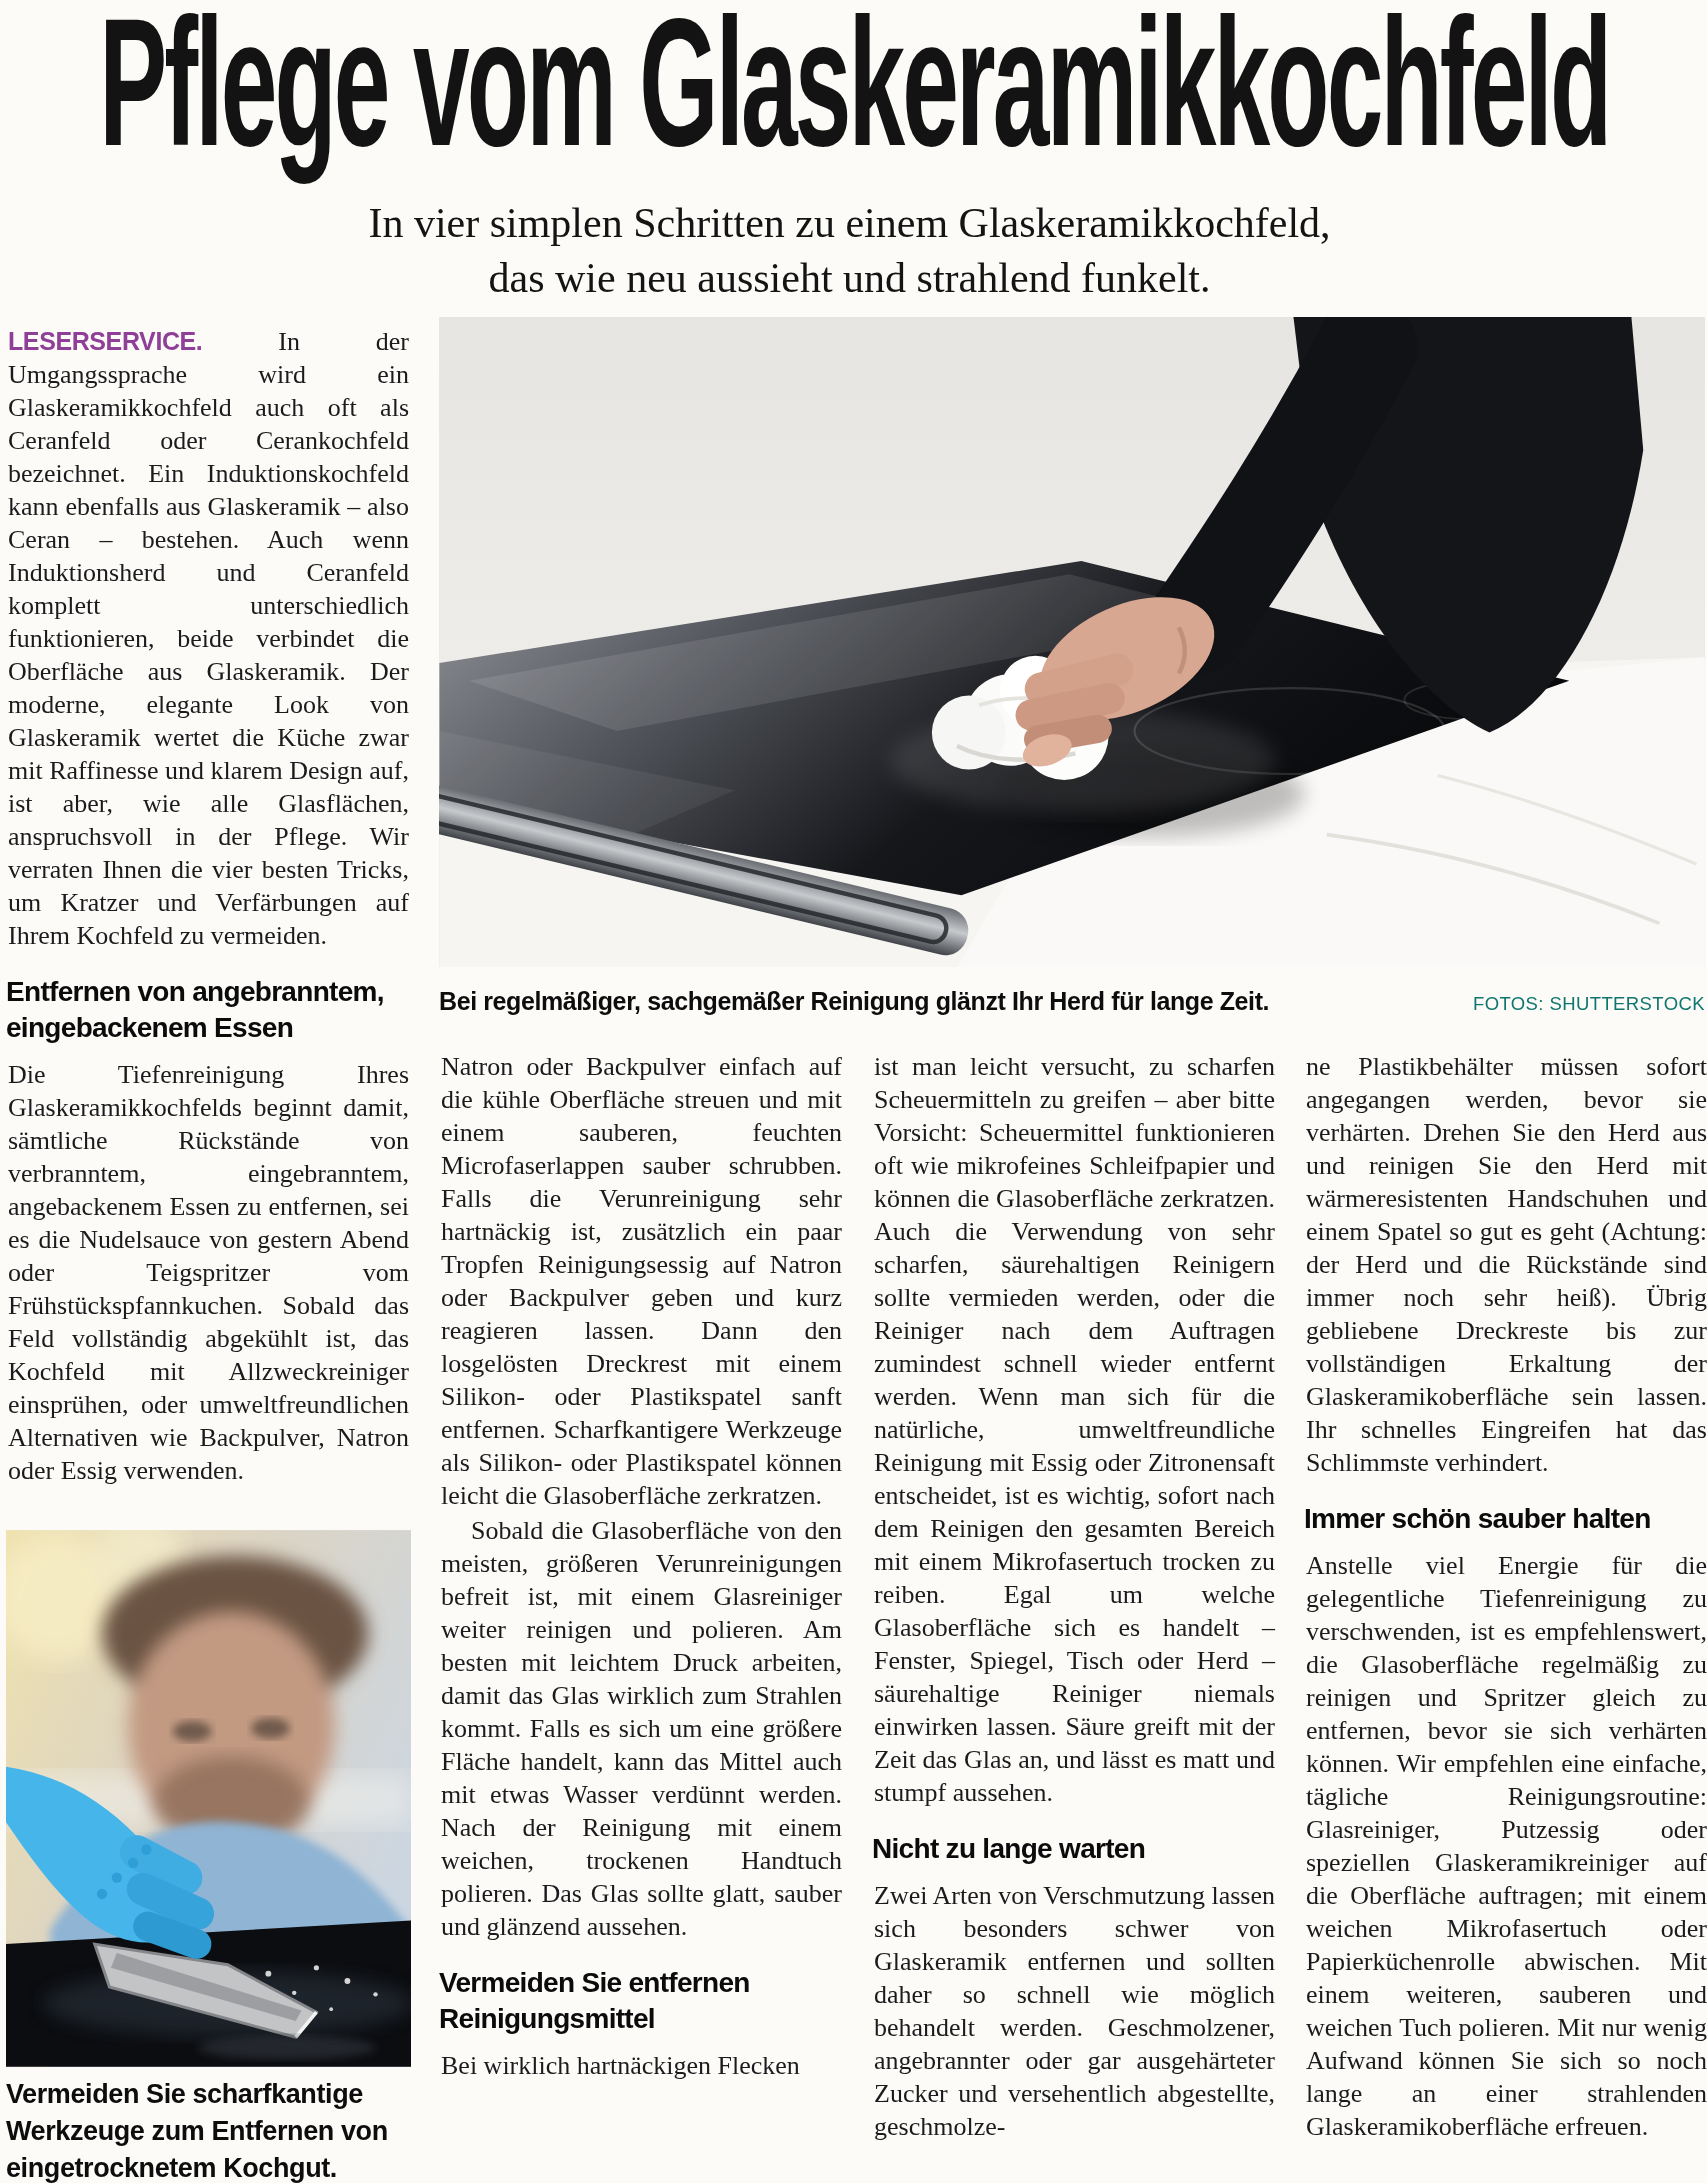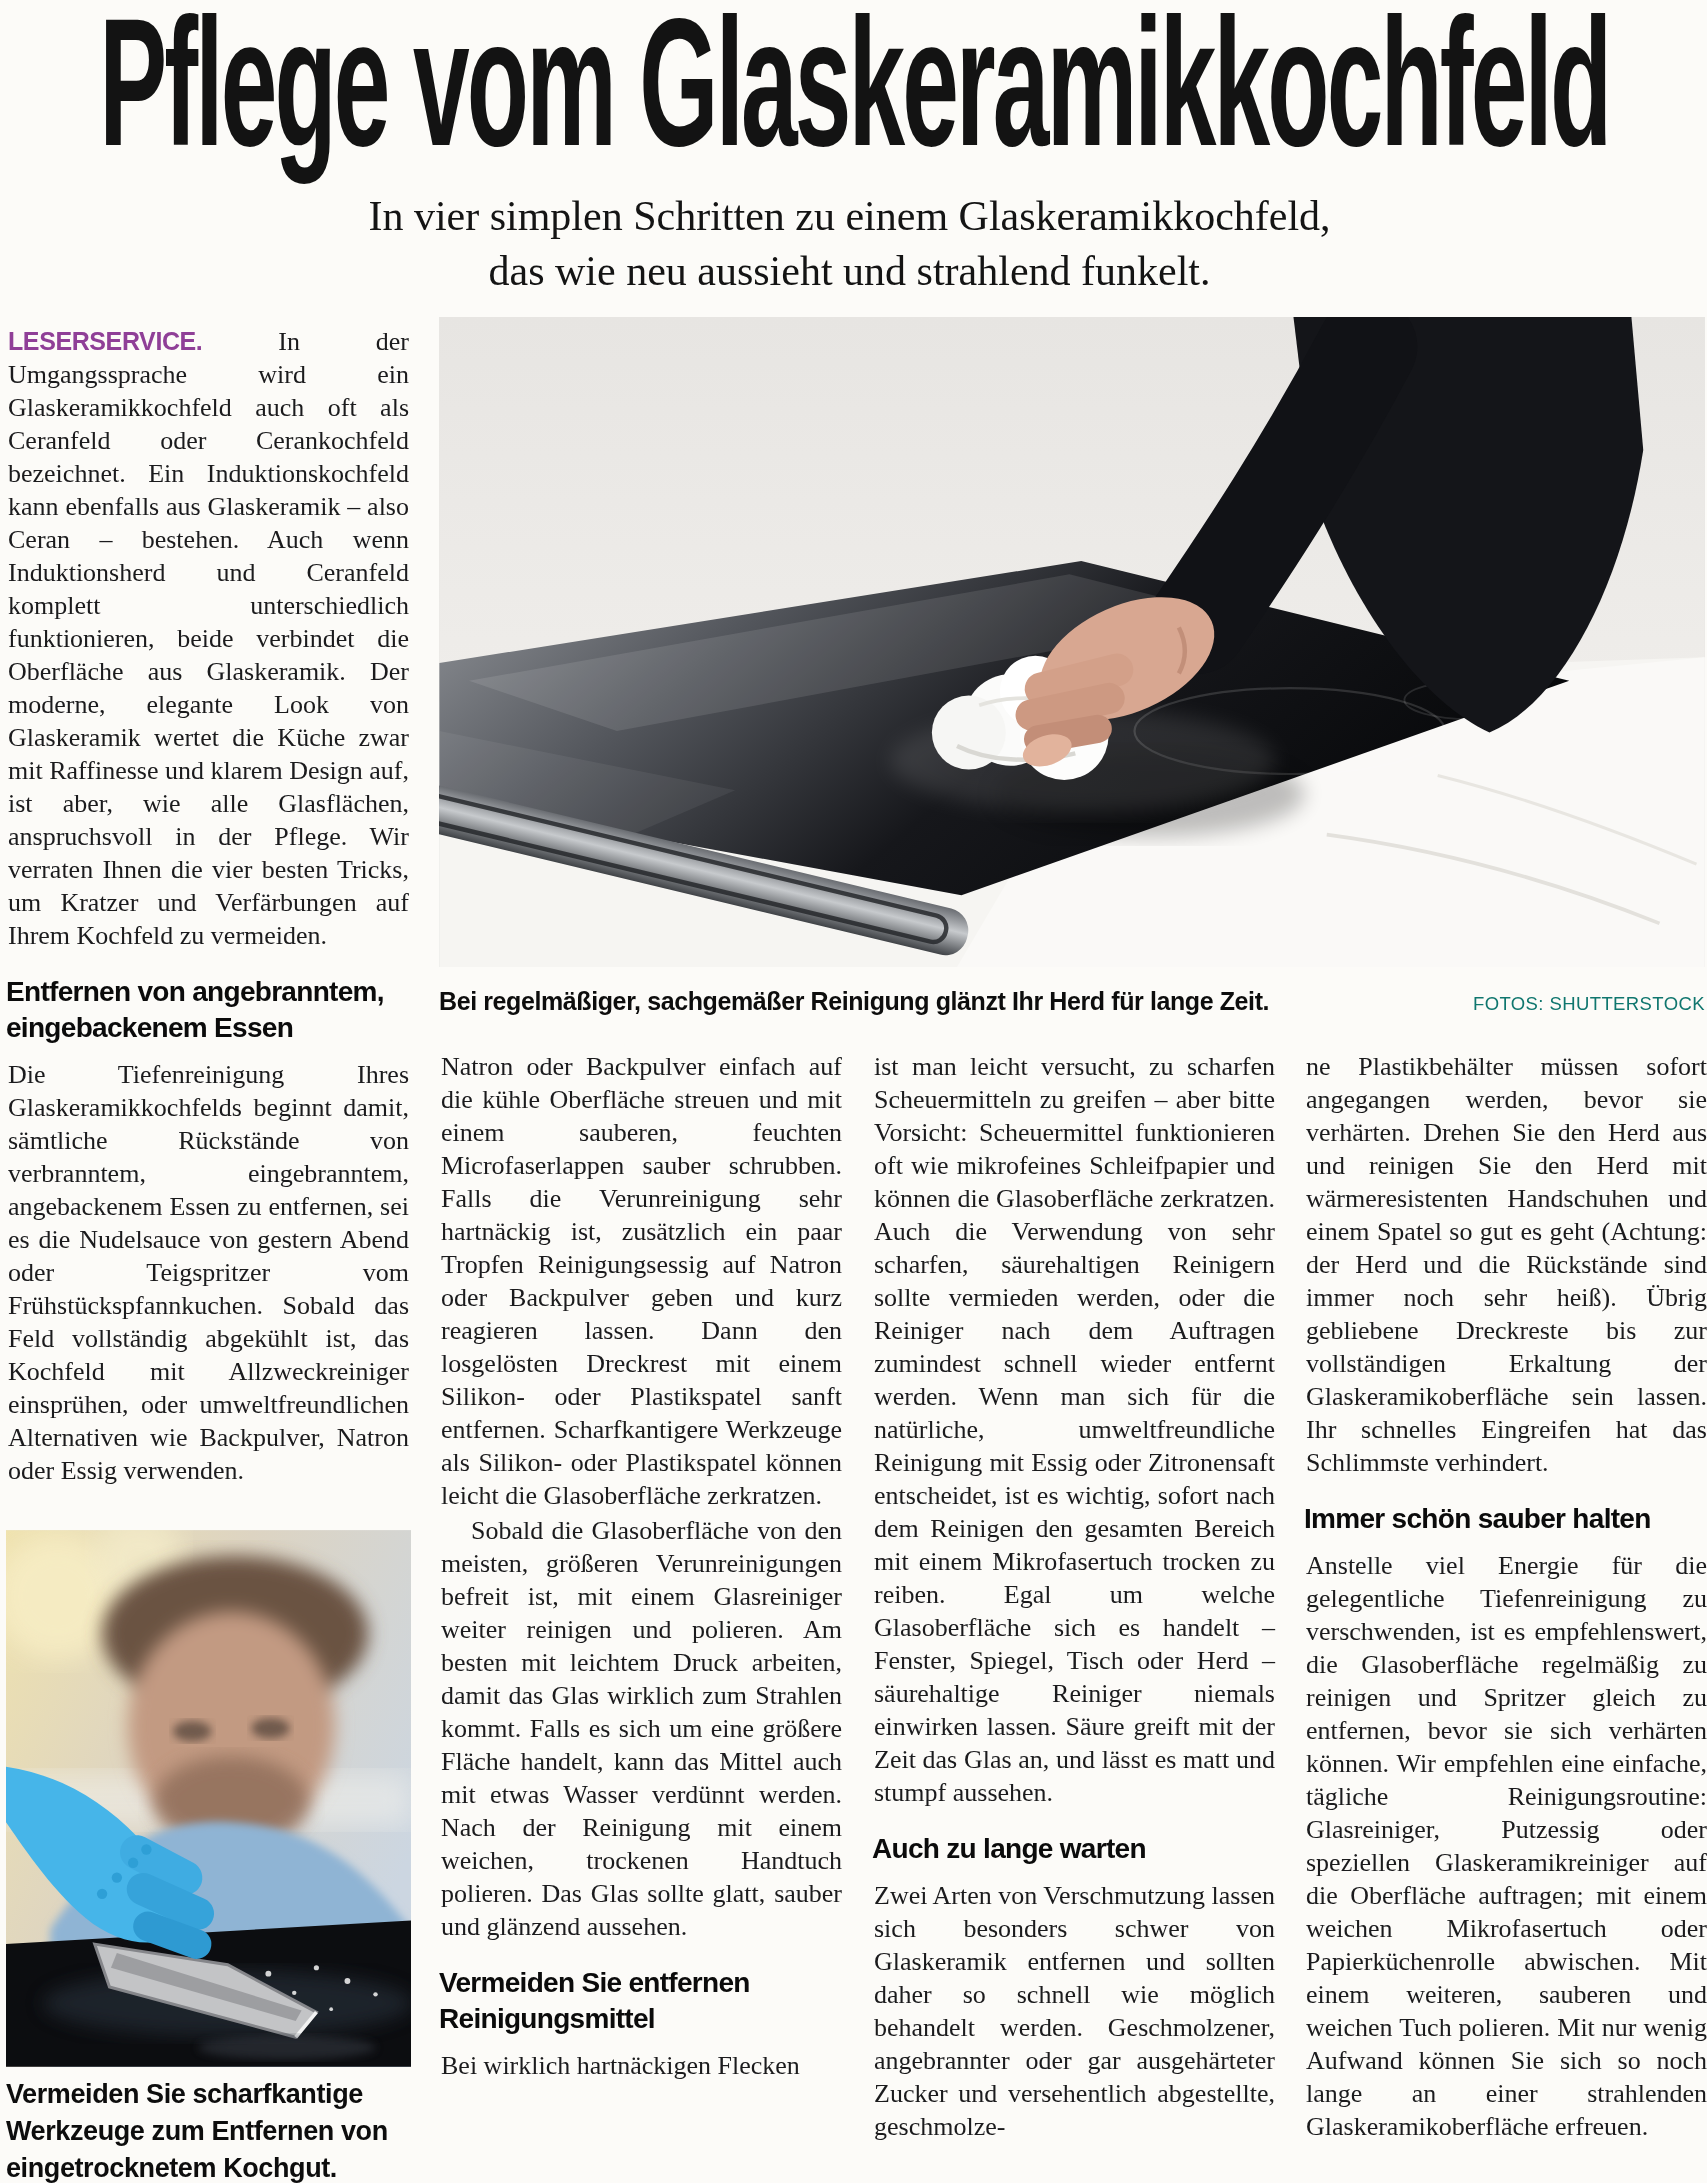--- a/index.html
+++ b/index.html
@@ -11,21 +11,21 @@
   
   .headline-wrap{position:absolute; top:6px; left:0; width:1708px; height:157px;
     display:flex; justify-content:center; overflow:visible;}
   .headline-condense{
     display:inline-block; white-space:nowrap;
     font-family:"Liberation Sans", sans-serif; font-weight:700;
     font-size:182px; line-height:152px; letter-spacing:-5.2px; color:#131313;
     transform:scaleX(0.56); transform-origin:center top;
   }
   .subtitle{
-    position:absolute; top:189px; left:0; width:1699px; text-align:center;
+    position:absolute; top:196px; left:0; width:1699px; text-align:center;
     font-size:42px; line-height:55px; color:#141414;
   }
   
   figure{margin:0; padding:0; position:absolute; overflow:hidden; background:#e8e7e4;}
   #main-photo{left:439px; top:317px; width:1266px; height:650px;}
   #left-photo{left:6px;  top:1530px; width:405px; height:537px;}
   figure svg{display:block; width:100%; height:100%;}
   .caption-row{
     position:absolute; left:439px; top:987px; width:1266px;
     display:flex; justify-content:space-between; align-items:baseline;gap:31px;
@@ -162,21 +162,21 @@
 
   <section class="col" id="col2">
     <p class="body">Natron oder Backpulver einfach auf die kühle Oberfläche streuen und mit einem sauberen, feuchten Microfaserlappen sauber schrubben. Falls die Verunreinigung sehr hartnäckig ist, zusätzlich ein paar Tropfen Reinigungsessig auf Natron oder Backpulver geben und kurz reagieren lassen. Dann den losgelösten Dreckrest mit einem Silikon- oder Plastikspatel sanft entfernen. Scharfkantigere Werkzeuge als Silikon- oder Plastikspatel können leicht die Glasoberfläche zerkratzen.</p>
     <p class="body indent">Sobald die Glasoberfläche von den meisten, größeren Verunreinigungen befreit ist, mit einem Glasreiniger weiter reinigen und polieren. Am besten mit leichtem Druck arbeiten, damit das Glas wirklich zum Strahlen kommt. Falls es sich um eine größere Fläche handelt, kann das Mittel auch mit etwas Wasser verdünnt werden. Nach der Reinigung mit einem weichen, trockenen Handtuch polieren. Das Glas sollte glatt, sauber und glänzend aussehen.</p>
     <h2 class="subhead">Vermeiden Sie entfernen Reinigungsmittel</h2>
     <p class="body">Bei wirklich hartnäckigen Flecken</p>
   </section>
 
   <section class="col" id="col3">
     <p class="body">ist man leicht versucht, zu scharfen Scheuermitteln zu greifen – aber bitte Vorsicht: Scheuermittel funktionieren oft wie mikrofeines Schleifpapier und können die Glasoberfläche zerkratzen. Auch die Verwendung von sehr scharfen, säurehaltigen Reinigern sollte vermieden werden, oder die Reiniger nach dem Auftragen zumindest schnell wieder entfernt werden. Wenn man sich für die natürliche, umweltfreundliche Reinigung mit Essig oder Zitronensaft entscheidet, ist es wichtig, sofort nach dem Reinigen den gesamten Bereich mit einem Mikrofasertuch trocken zu reiben. Egal um welche Glasoberfläche sich es handelt – Fenster, Spiegel, Tisch oder Herd – säurehaltige Reiniger niemals einwirken lassen. Säure greift mit der Zeit das Glas an, und lässt es matt und stumpf aussehen.</p>
-    <h2 class="subhead">Auch zu lange warten</h2>
+    <h2 class="subhead">Nicht zu lange warten</h2>
     <p class="body">Zwei Arten von Verschmutzung lassen sich besonders schwer von Glaskeramik entfernen und sollten daher so schnell wie möglich behandelt werden. Geschmolzener, angebrannter oder gar ausgehärteter Zucker und versehentlich abgestellte, geschmolze-</p>
   </section>
 
   <section class="col" id="col4">
     <p class="body">ne Plastikbehälter müssen sofort angegangen werden, bevor sie verhärten. Drehen Sie den Herd aus und reinigen Sie den Herd mit wärmeresistenten Handschuhen und einem Spatel so gut es geht (Achtung: der Herd und die Rückstände sind immer noch sehr heiß). Übrig gebliebene Dreckreste bis zur vollständigen Erkaltung der Glaskeramikoberfläche sein lassen. Ihr schnelles Eingreifen hat das Schlimmste verhindert.</p>
     <h2 class="subhead">Immer schön sauber halten</h2>
     <p class="body">Anstelle viel Energie für die gelegentliche Tiefenreinigung zu verschwenden, ist es empfehlenswert, die Glasoberfläche regelmäßig zu reinigen und Spritzer gleich zu entfernen, bevor sie sich verhärten können. Wir empfehlen eine einfache, tägliche Reinigungsroutine: Glasreiniger, Putzessig oder speziellen Glaskeramikreiniger auf die Oberfläche auftragen; mit einem weichen Mikrofasertuch oder Papierküchenrolle abwischen. Mit einem weiteren, sauberen und weichen Tuch polieren. Mit nur wenig Aufwand können Sie sich so noch lange an einer strahlenden Glaskeramikoberfläche erfreuen.</p>
   </section>
 
   <figure id="left-photo">

